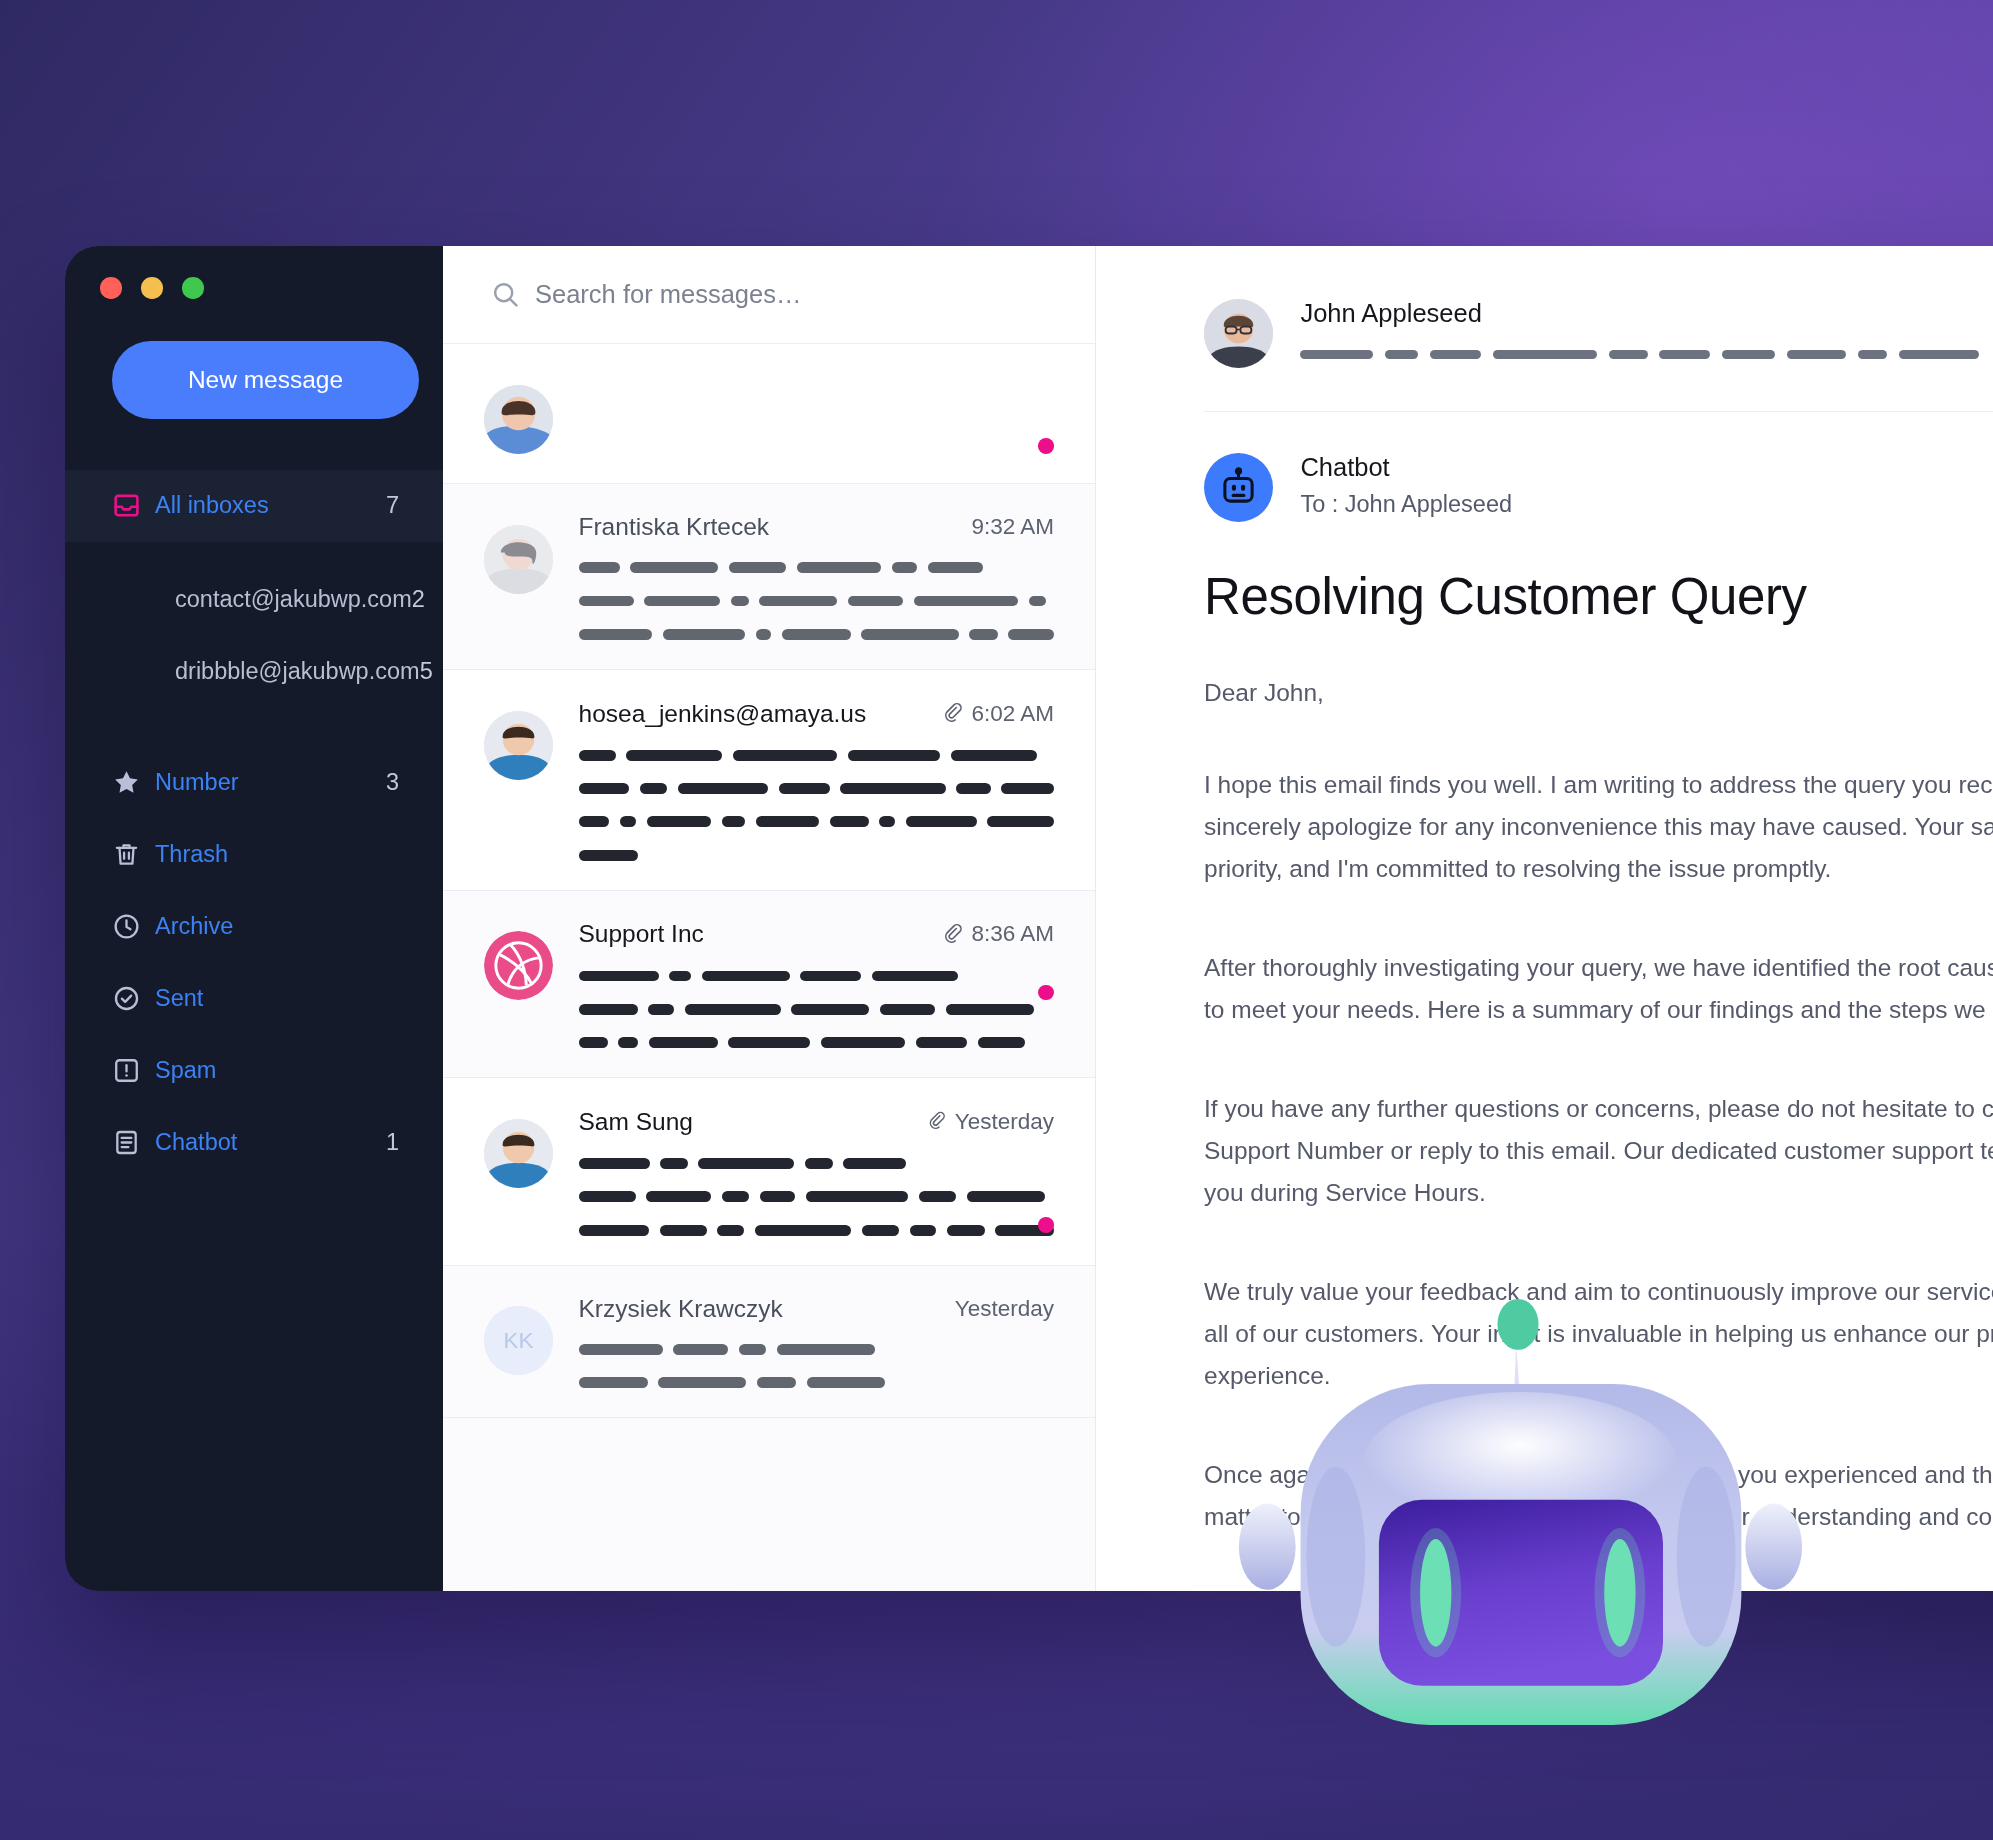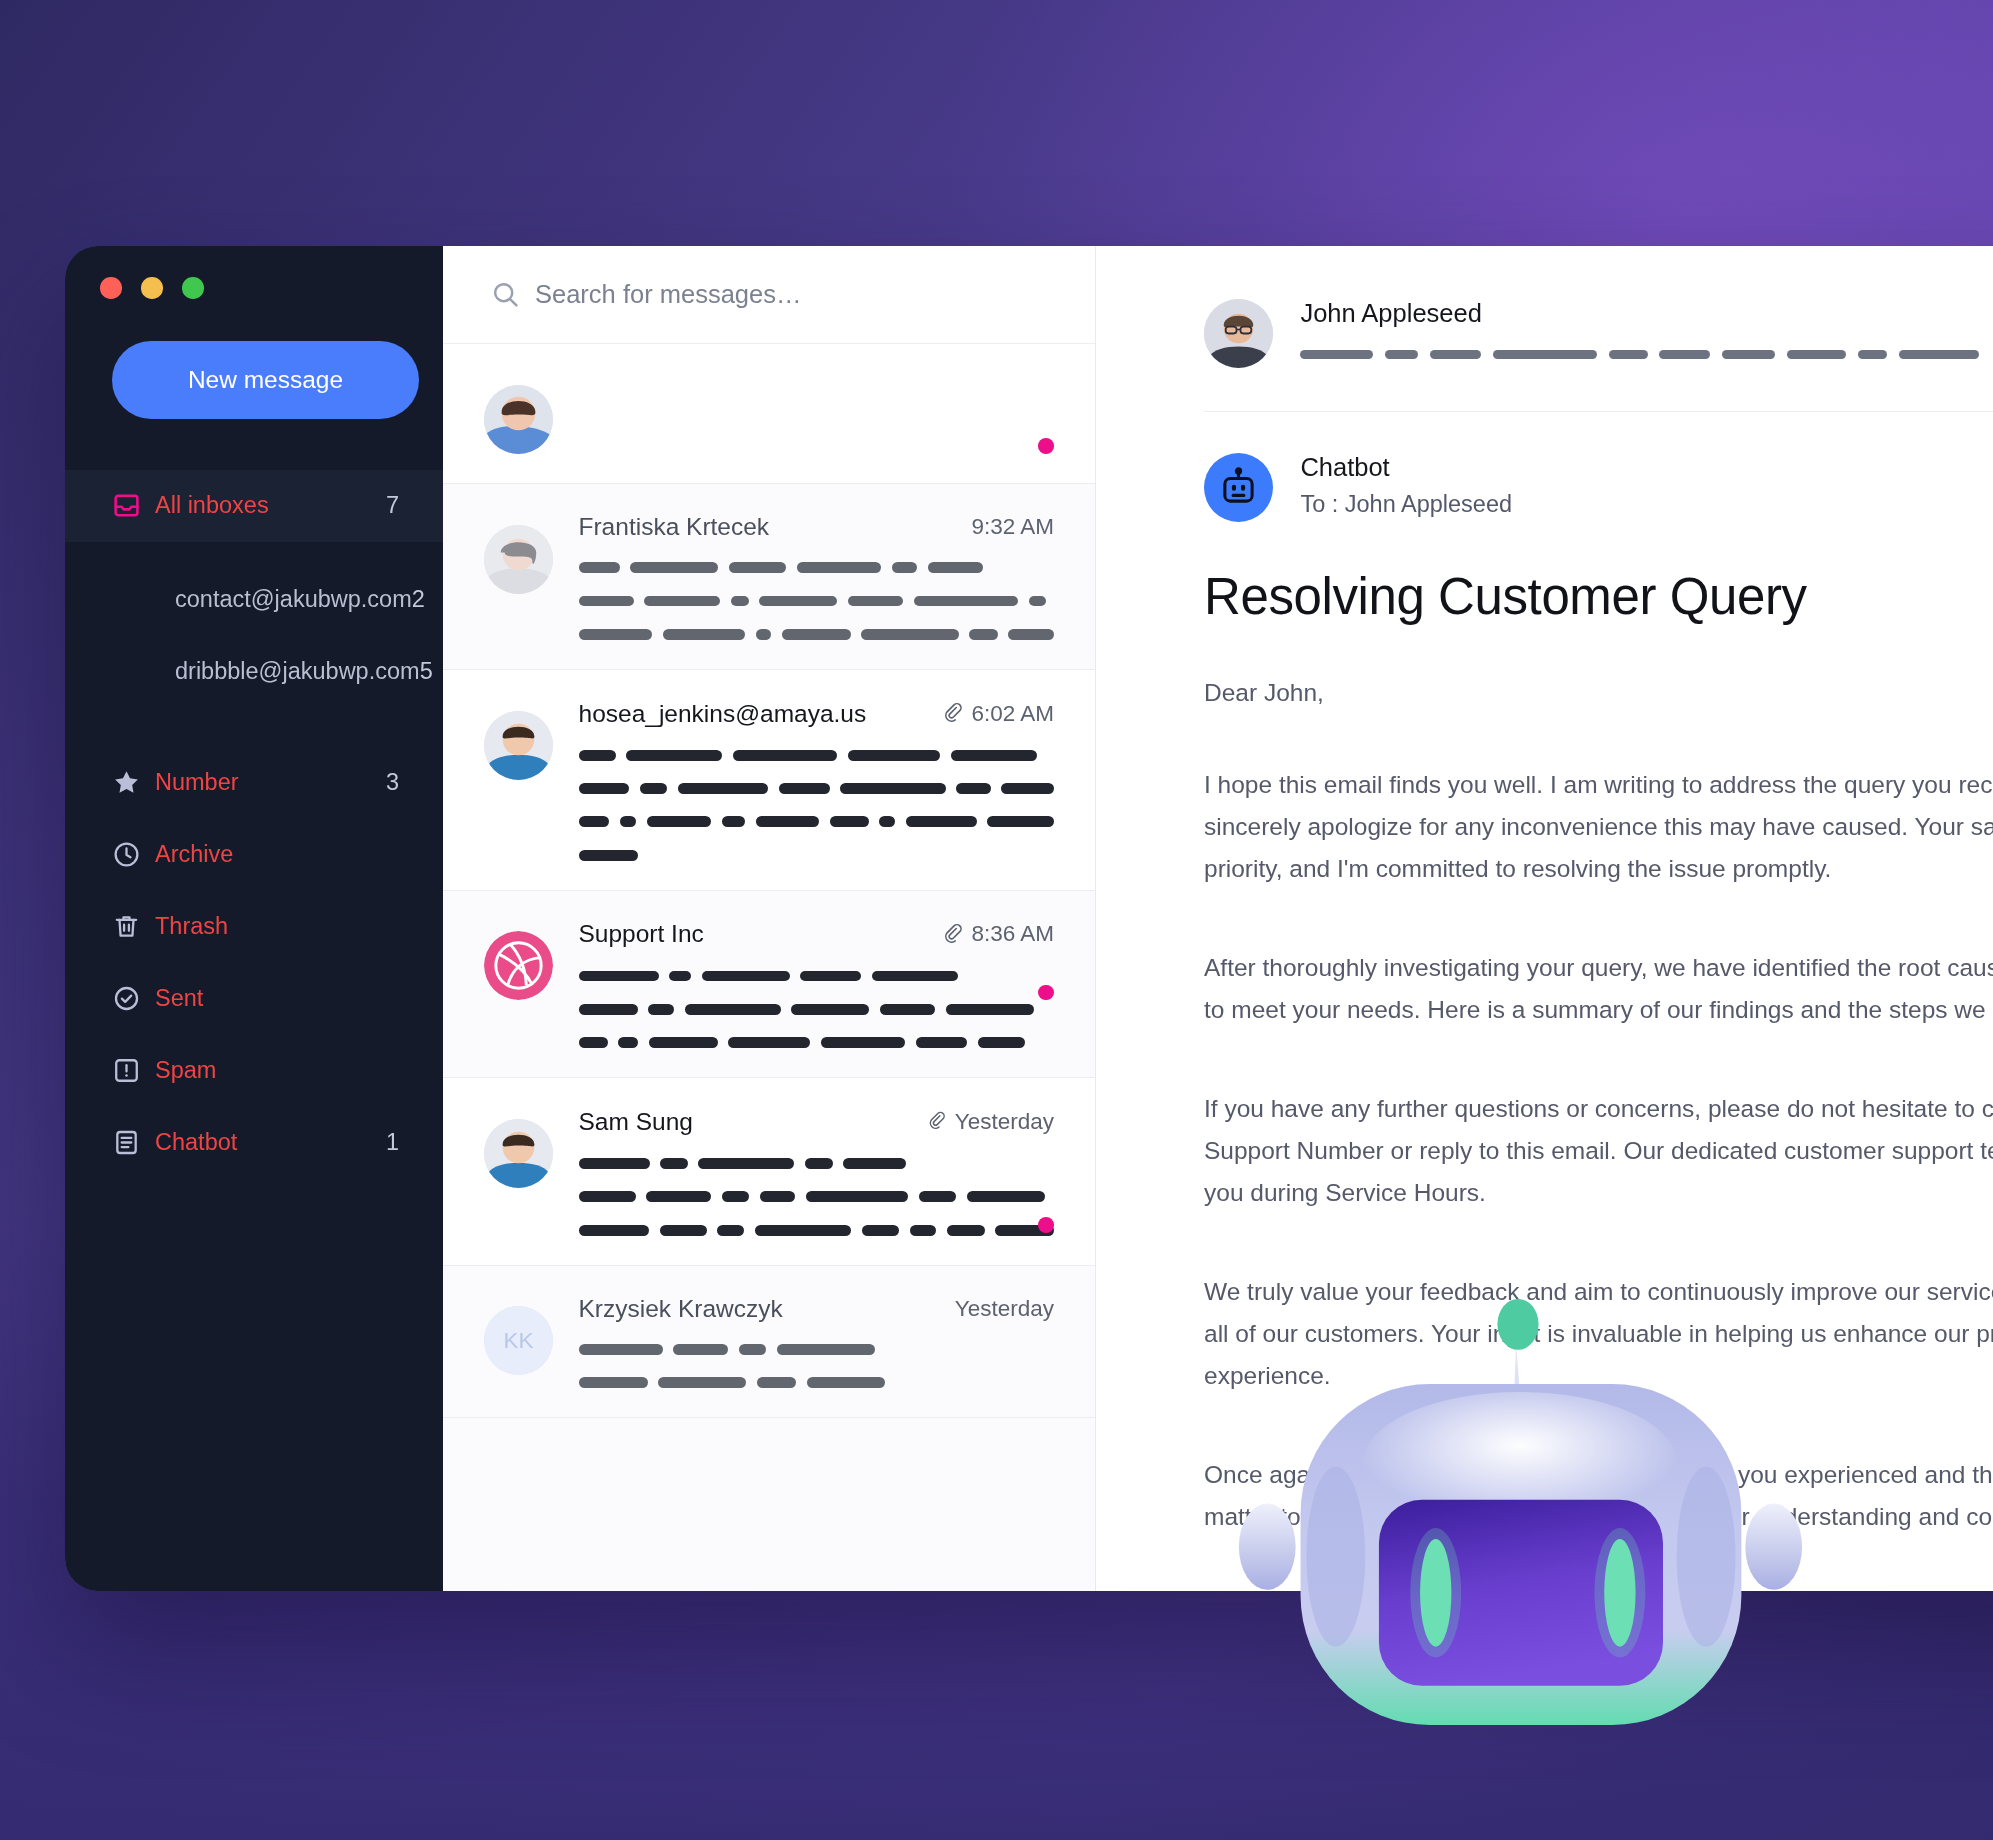--- a/index.html
+++ b/index.html
@@ -55,21 +55,21 @@
 
   .nav { display:flex; flex-direction:column; }
   .nav-row {
     display:flex; align-items:center;
     height:72px; padding:0 44px 0 47px;
     color:#cfd3e2; font-size:23.5px; cursor:pointer;
   }
   .nav-row.active { background:#1b2233; }
   .nav-row .ico { width:43px; flex:0 0 43px; display:flex; align-items:center; }
   .nav-row .ico svg { display:block; }
-  .nav-row .lbl { flex:1; color:#ef4444; }
+  .nav-row .lbl { flex:1; color:#3b82f6; }
   .nav-row .cnt { color:#c3c8da; font-size:23.5px; }
   .nav-row.acct .lbl { padding-left:0; color:#b9bfd2; }
   .nav-row.acct { padding-left:110px; }
 
   .spacer-sm{ height:21.6px; }
   .spacer-md{ height:39px; }
 
   
   .list {
     width:653px; flex:0 0 653px;
@@ -199,39 +199,39 @@
           <svg width="29" height="29" viewBox="0 0 24 24" fill="#b9bfd6">
               <path d="M12 2.6l2.9 5.9 6.5.95-4.7 4.6 1.1 6.45L12 17.45 6.2 20.5l1.1-6.45-4.7-4.6 6.5-.95z"></path>
             </svg>
         </span>
         <span class="lbl">Number</span>
         <span class="cnt">3</span>
       </div>
 
       <div class="nav-row">
         <span class="ico">
+          <svg width="29" height="29" viewBox="0 0 24 24" fill="none" stroke="#b9bfd6" stroke-width="1.9" stroke-linecap="round" stroke-linejoin="round">
+            <path d="M4 6.5h16"></path>
+              <path d="M9.5 6.5V4.4h5v2.1"></path>
+            <path d="M6.2 6.5l.9 13.1h9.8l.9-13.1"></path>
+              <path d="M10 10.5v5M14 10.5v5"></path>
+          </svg>
+        </span>
+        <span class="lbl">Thrash</span>
+        <span class="cnt"></span>
+      </div>
+
+      <div class="nav-row">
+        <span class="ico">
           <svg width="29" height="29" viewBox="0 0 24 24" fill="none" stroke="#b9bfd6" stroke-width="1.9" stroke-linecap="round">
               <circle cx="12" cy="12" r="9"></circle>
               <path d="M12 7v5.3l3.3 2"></path>
             </svg>
         </span>
         <span class="lbl">Archive</span>
-        <span class="cnt"></span>
-      </div>
-
-      <div class="nav-row">
-        <span class="ico">
-          <svg width="29" height="29" viewBox="0 0 24 24" fill="none" stroke="#b9bfd6" stroke-width="1.9" stroke-linecap="round" stroke-linejoin="round">
-            <path d="M4 6.5h16"></path>
-              <path d="M9.5 6.5V4.4h5v2.1"></path>
-            <path d="M6.2 6.5l.9 13.1h9.8l.9-13.1"></path>
-              <path d="M10 10.5v5M14 10.5v5"></path>
-          </svg>
-        </span>
-        <span class="lbl">Thrash</span>
         <span class="cnt"></span>
       </div>
 
       <div class="nav-row">
         <span class="ico">
           <svg width="29" height="29" viewBox="0 0 24 24" fill="none" stroke="#b9bfd6" stroke-width="1.9" stroke-linecap="round" stroke-linejoin="round">
               <circle cx="12" cy="12" r="8.7"></circle>
               <path d="M8.2 12.1l2.7 2.7 5-5.2"></path>
             </svg>
         </span>

